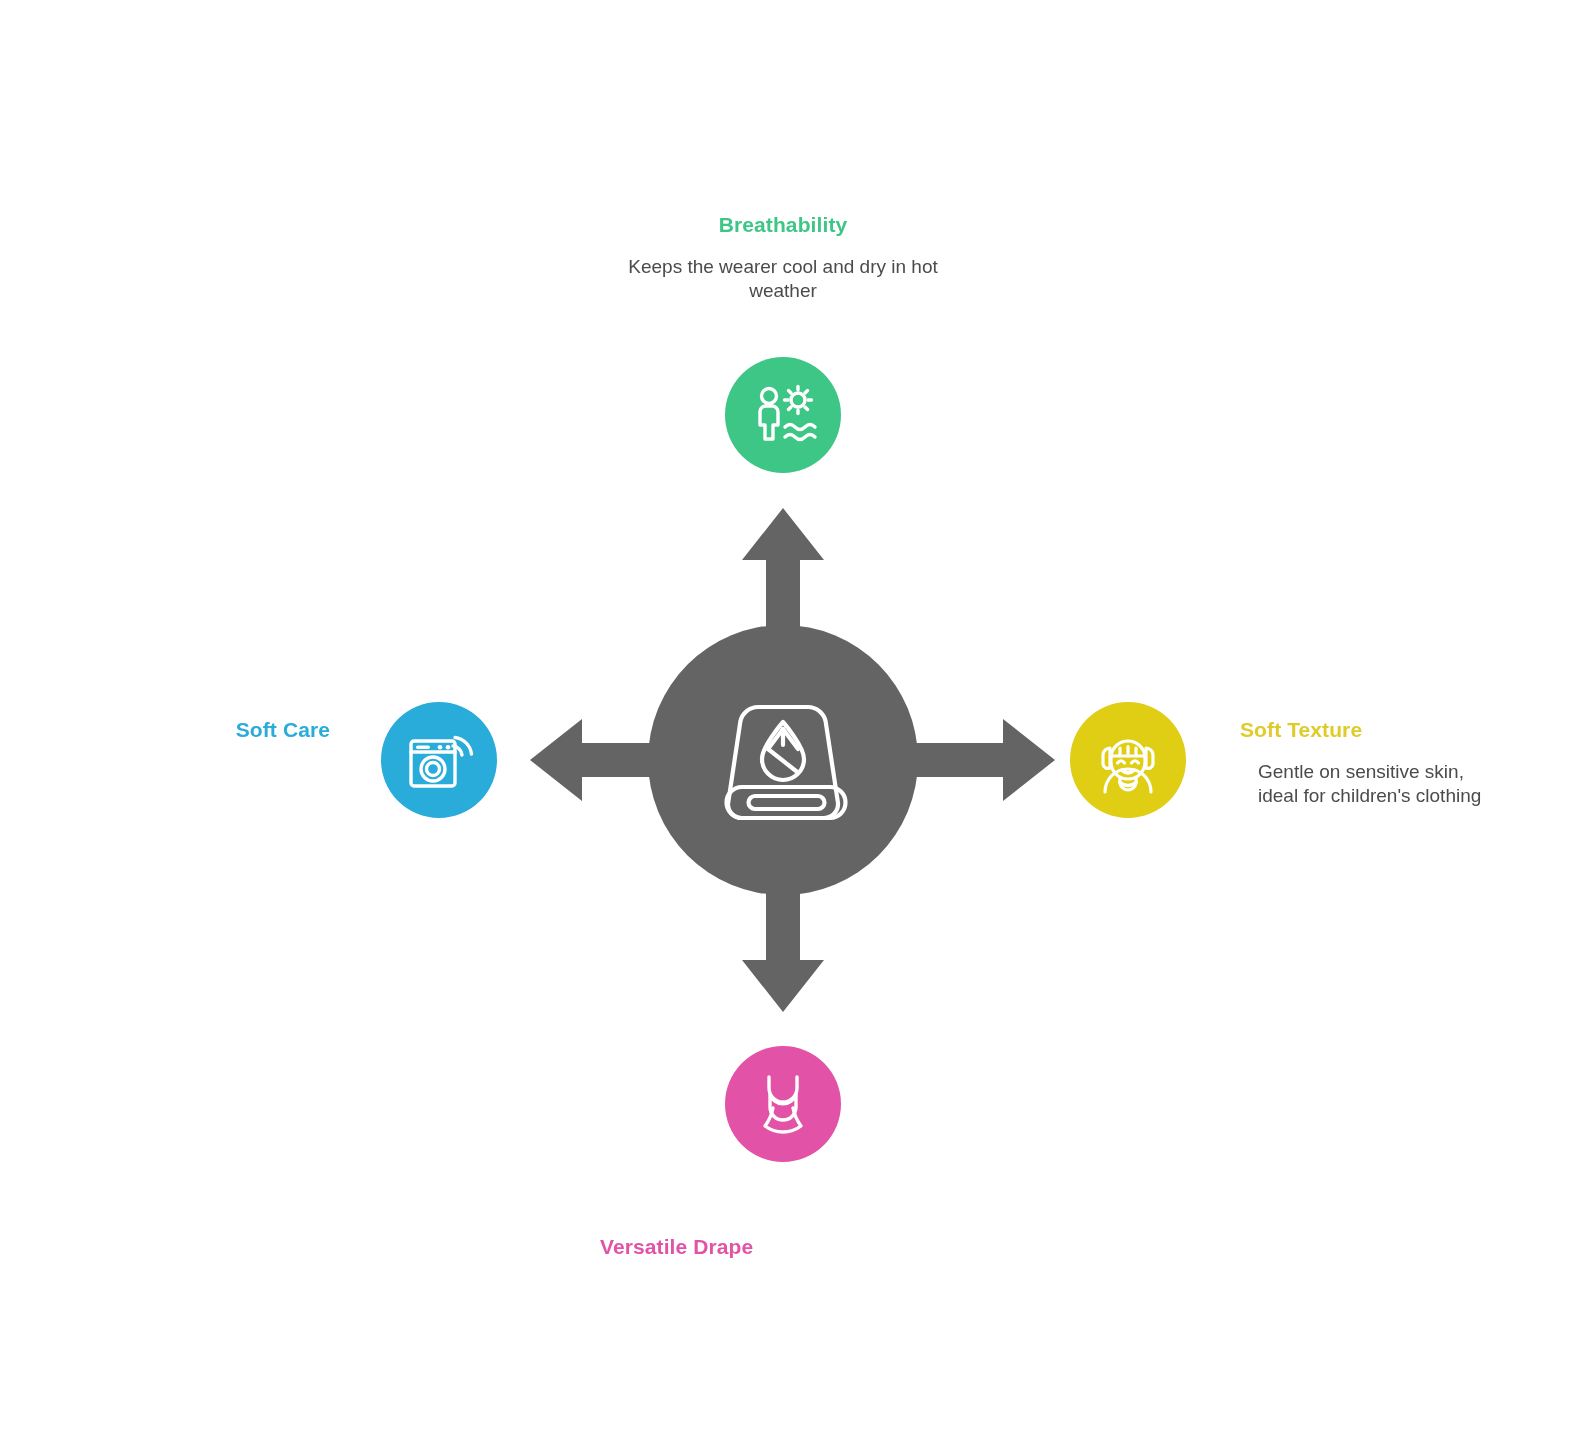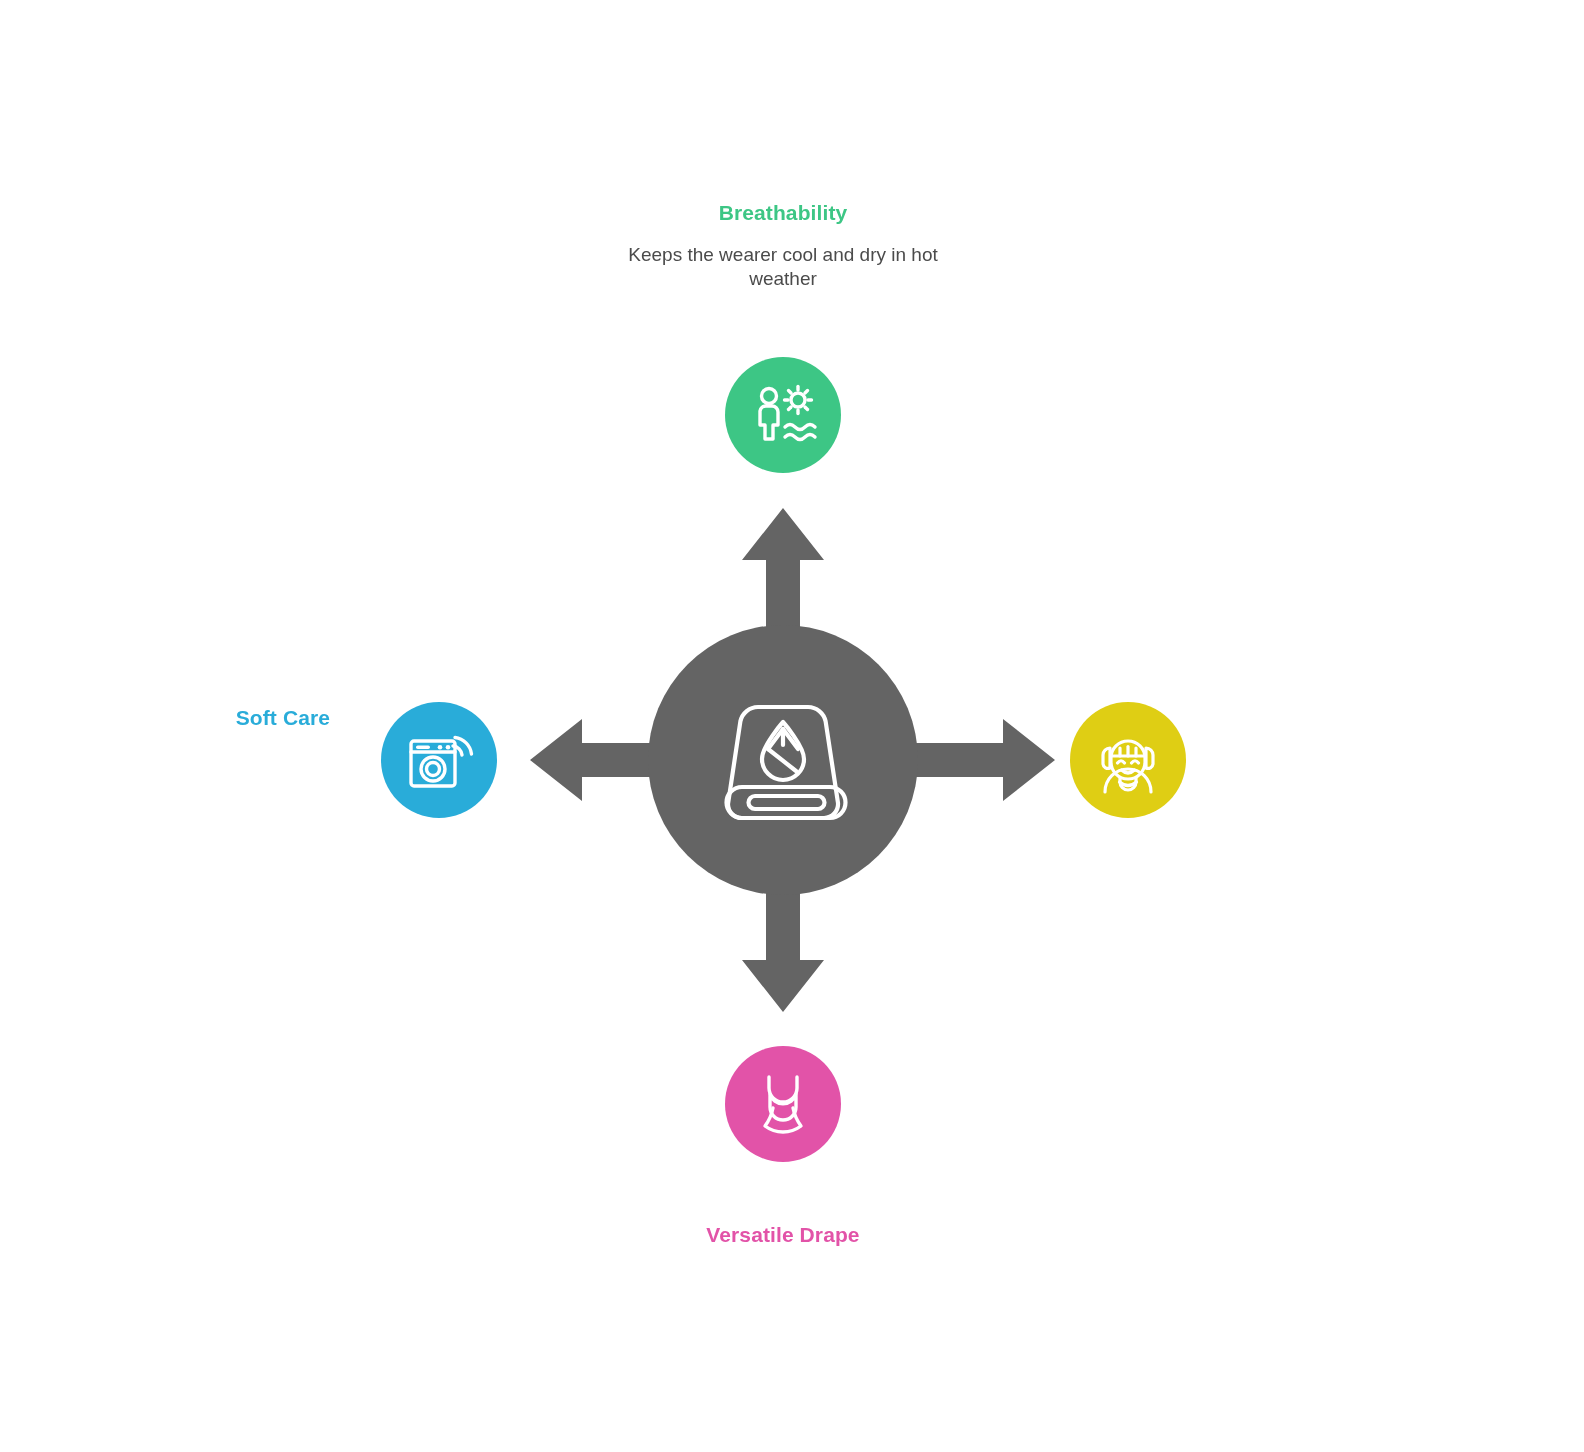--- a/index.html
+++ b/index.html
@@ -64,21 +64,21 @@
   .sat-top    { left: 725px;  top: 357px; background: #3DC685; }
   .sat-left   { left: 381px;  top: 702px; background: #29ACD9; }
   .sat-right  { left: 1070px; top: 702px; background: #DFCE14; }
   .sat-bottom { left: 725px;  top: 1046px; background: #E253A8; }
 
   
   .block { position: absolute; }
   .heading {
     font-size: 21px;
     font-weight: bold;
-    margin: 0 0 14px 0;
+    margin: 12px 0 14px 0;
     line-height: 1.2;
     letter-spacing: 0.1px;
   }
   .desc {
     font-size: 19px;
     color: #4b4b4b;
     margin: 18px;
     line-height: 1.27;
   }
 
@@ -103,21 +103,20 @@
     top: 705px;
     width: 286px;
     text-align: left;
   }
   .block-right .heading { color: #DFCB2A; }
 
   .block-bottom {
     left: 600px;
     top: 1222px;
     width: 366px;
-    text-align: center;
   }
   .block-bottom .heading { color: #E253A8; }
 </style>
 </head>
 <body>
 
 <div id="canvas">
 
   <div class="arrow arrow-up">
     <svg viewBox="0 0 82 160" xmlns="http://www.w3.org/2000/svg" width="82" height="160">
@@ -243,20 +242,24 @@
         <path d="M29.5 46 q6.5 6 13 0"></path>
 
         <path d="M28 54 v4 a8 8 0 0 0 16 0 v-4"></path>
         <path d="M13 68 a23 23 0 0 1 46 0"></path>
 
         <path d="M27.5 58 q8.5 7 17 0"></path>
       </g>
     </svg>
   </div>
 
+  <div class="block block-right">
+    <div class="heading">Soft Texture</div>
+    <div class="desc">Gentle on sensitive skin, ideal for children's clothing</div>
+  </div>
 
   <div class="sat sat-bottom">
     <svg viewBox="0 0 72 72" xmlns="http://www.w3.org/2000/svg">
       <g fill="none" stroke="#ffffff" stroke-width="3.4" stroke-linecap="round" stroke-linejoin="round">
 
         <path d="M22 9 V20 a14 14 0 0 0 28 0 V9"></path>
 
         <path d="M23 26 a13.5 13.5 0 0 0 26 0 v13 a13 13 0 0 1 -26 0 Z"></path>
 
         <path d="M26 40 q-2 10 -8 18 a30 30 0 0 0 36 0 q-6 -8 -8 -18"></path>

